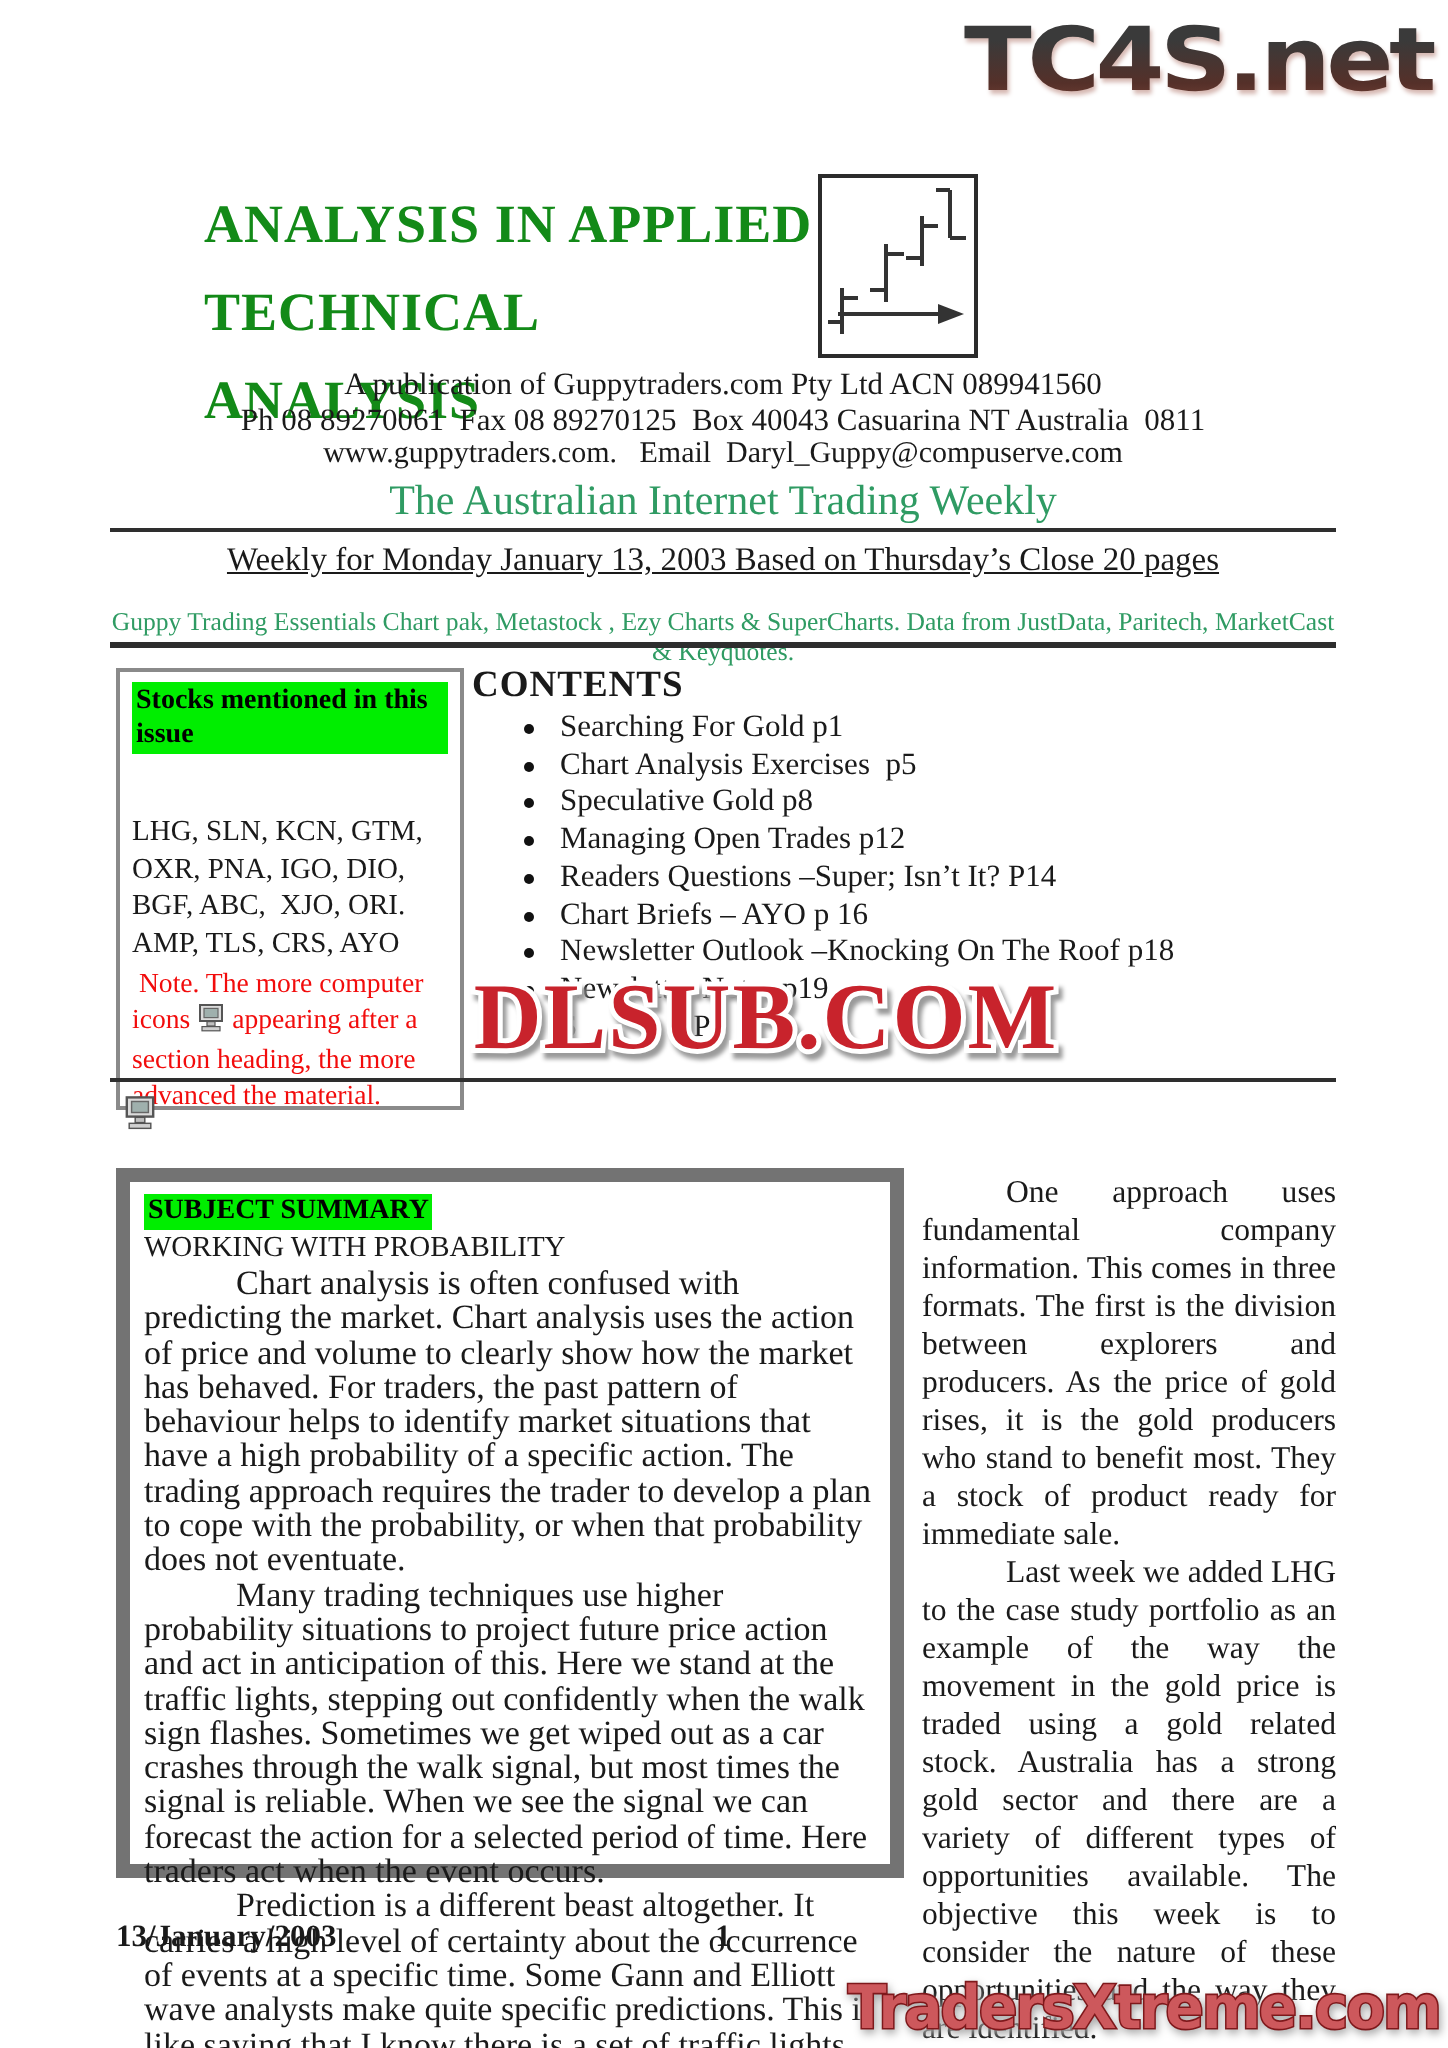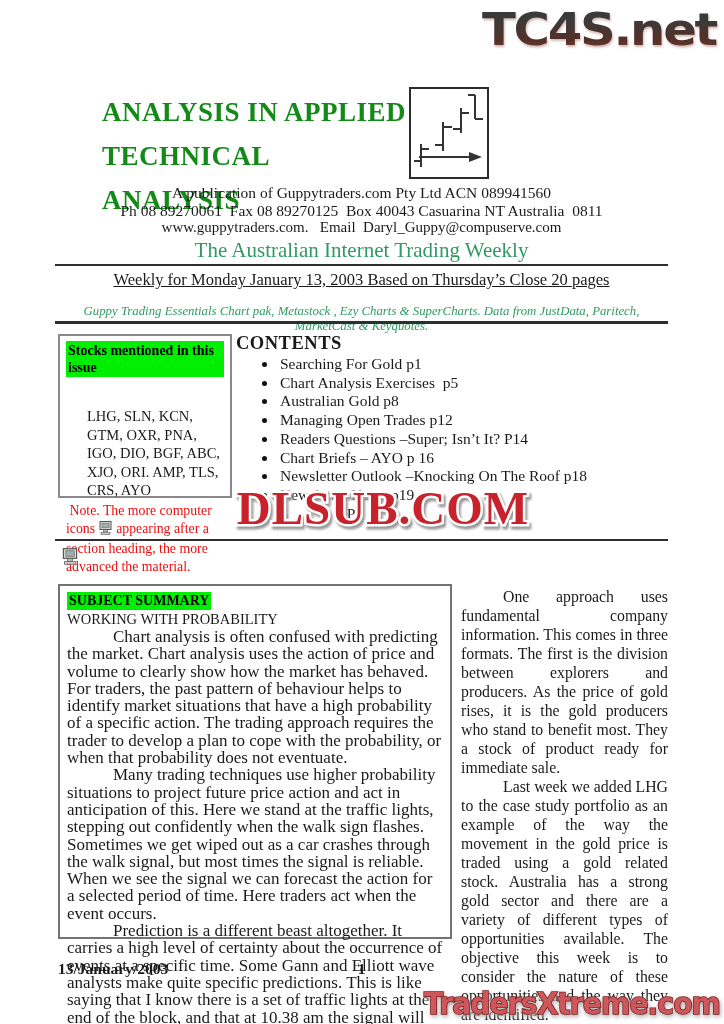--- a/index.html
+++ b/index.html
@@ -29,33 +29,33 @@
 
   .rule{position:absolute;left:55px;width:613px;background:#2e2e2e;}
   .rule1{top:264px;height:2px;}
   .rule2{top:321px;height:3px;}
   .rule3{top:539px;height:2px;}
 
   .weekly-block{position:absolute;left:55px;top:271px;width:613px;text-align:center;text-decoration:underline;}
   .weekly-block div{font-size:16.5px;line-height:18px;}
   .tools-line{
     position:absolute;left:55px;top:304px;width:613px;text-align:center;
-    font-style:italic;font-size:12.8px;color:#2f9b63;
+    font-size:12.8px;color:#2f9b63;
   }
 
   
   .stocks-box{
-    position:absolute;left:58px;top:334px;width:174px;height:164px;
+    position:absolute;left:58px;top:334px;width:174px;height:221px;
     border:2px solid #8a8a8a;box-sizing:border-box;padding:5px 6px 0 6px;
   }
   .stocks-heading{
     display:block;background:#00ee00;color:#000;font-weight:bold;
     font-size:14px;line-height:17px;padding:1px 2px;
   }
-  .tickers{margin-top:30px;font-size:14.5px;line-height:18.5px;margin-left:21px;}
+  .tickers{margin-top:30px;font-size:14.5px;line-height:18.5px;}
   .stocks-note{color:#f20c0c;font-size:13.8px;line-height:18px;margin-top:2px;}
   .pc-icon{vertical-align:-2px;margin:0 3px;}
 
   
   .contents-heading{position:absolute;left:236px;top:333px;font-weight:bold;font-size:18.5px;letter-spacing:.5px;}
   .contents-list{position:absolute;left:261px;top:355px;list-style:none;margin:0;padding:0;width:400px;}
   .contents-list li{
     position:relative;padding-left:19px;font-size:15.5px;line-height:18.7px;
   }
   .contents-list li::before{
@@ -65,21 +65,21 @@
 
   .watermark{position:absolute;left:216px;top:481px;}
 
   .gold-heading{
     position:absolute;left:58px;top:544px;font-weight:bold;font-size:21.5px;letter-spacing:.6px;
   }
 
   
   .left-col{
     position:absolute;left:58px;top:584px;width:394px;height:355px;
-    border:2px solid #737373;box-sizing:border-box;padding:5px 7px 0 7px;
+    border:7px solid #737373;box-sizing:border-box;padding:5px 7px 0 7px;
   }
   .summary-label{
     display:inline-block;background:#00ee00;color:#000;font-weight:bold;
     font-size:14px;line-height:16px;padding:1px 2px;
   }
   .working-sub{font-size:14.5px;line-height:17px;margin:1px 0 0 0;}
   .left-col p{margin:0;font-size:17px;line-height:17.3px;text-indent:46px;}
 
   .right-col{position:absolute;left:461px;top:587px;width:207px;}
   .right-col p{margin:0;font-size:15.8px;line-height:19px;text-align:justify;text-indent:42px;}
@@ -155,21 +155,21 @@
           <rect x="5.5" y="8.8" width="4" height="2.2" fill="#bfbfbf" stroke="#555" stroke-width="0.6"></rect>
           <rect x="3" y="11.3" width="9" height="2.1" fill="#cfcfcf" stroke="#555" stroke-width="0.6"></rect>
         </svg></span><span class="pre">appearing after a section heading, the more advanced the material.</span>
   </div>
 </div>
 
 <div class="contents-heading">CONTENTS</div>
 <ul class="contents-list">
   <li class="pre">Searching For Gold p1</li>
   <li class="pre">Chart Analysis Exercises  p5</li>
-  <li class="pre">Australian Gold p8</li>
+  <li class="pre">Speculative Gold p8</li>
   <li class="pre">Managing Open Trades p12</li>
   <li class="pre">Readers Questions –Super; Isn’t It? P14</li>
   <li class="pre">Chart Briefs – AYO p 16</li>
   <li class="pre">Newsletter Outlook –Knocking On The Roof p18</li>
   <li class="pre">Newsletter Notes p19</li>
   <li><span>S</span><span class="obscured-frag-right">P</span></li>
 </ul>
 
 <div class="watermark">
   <svg width="334" height="56">

